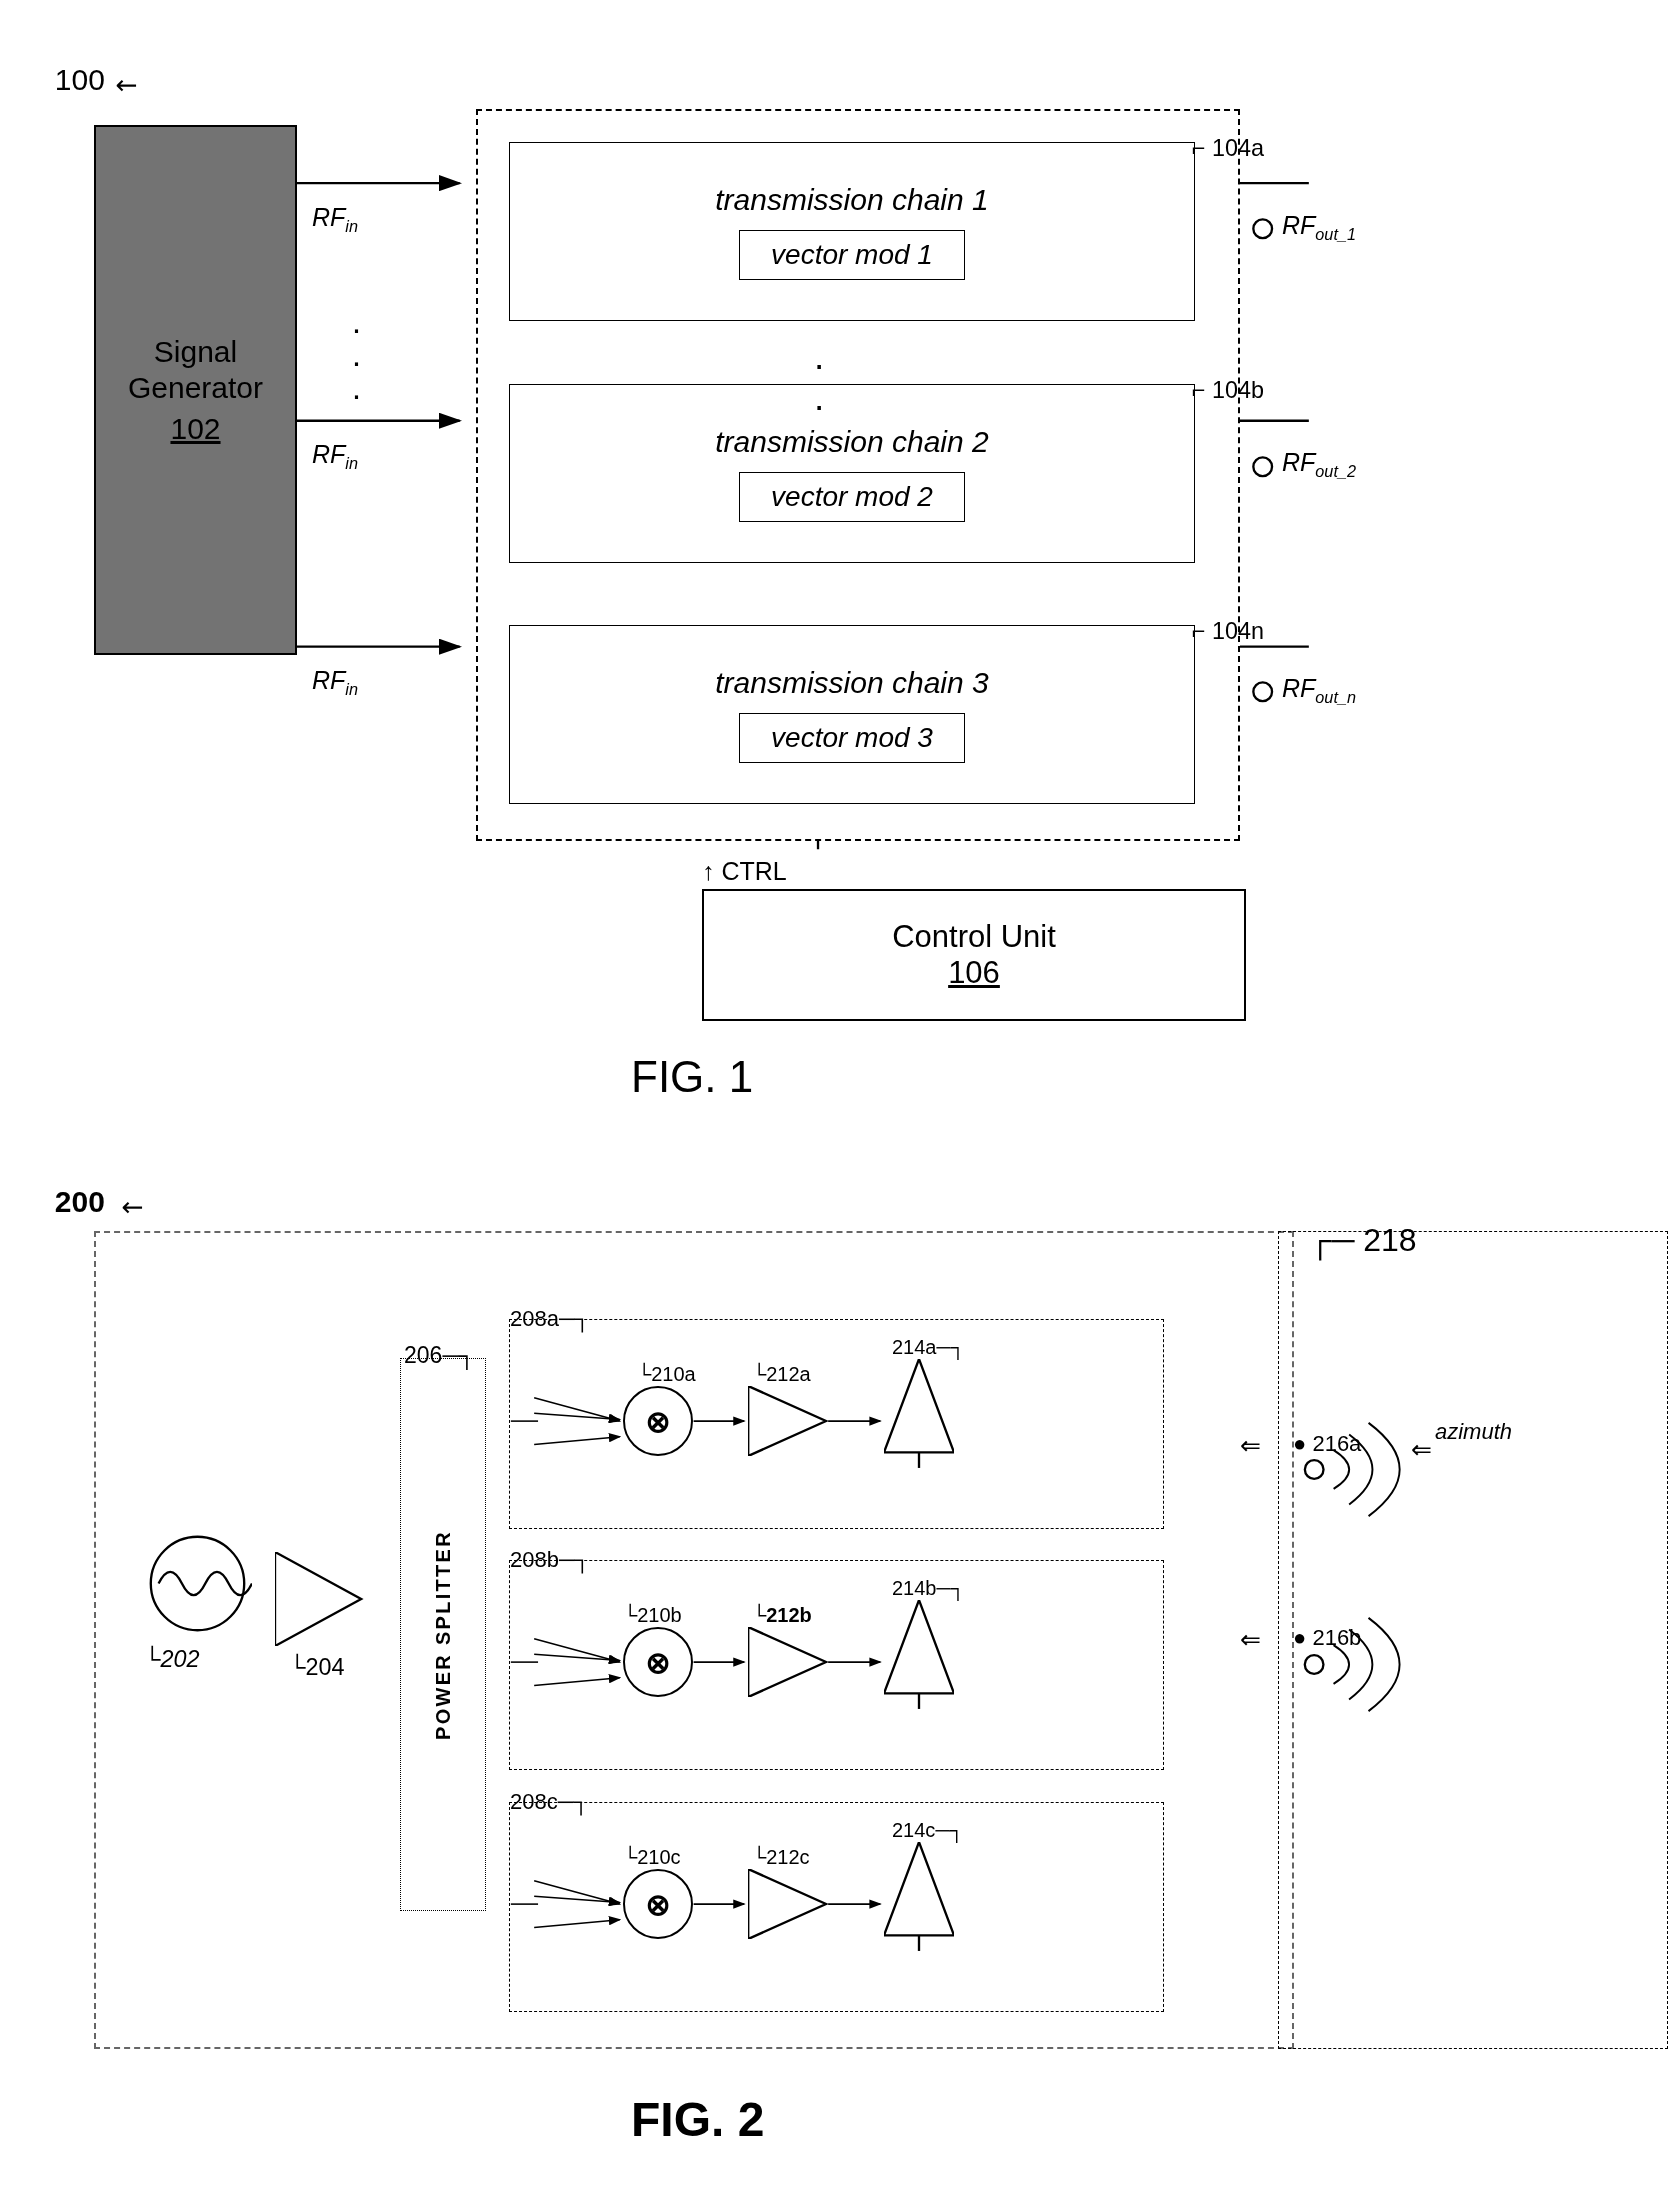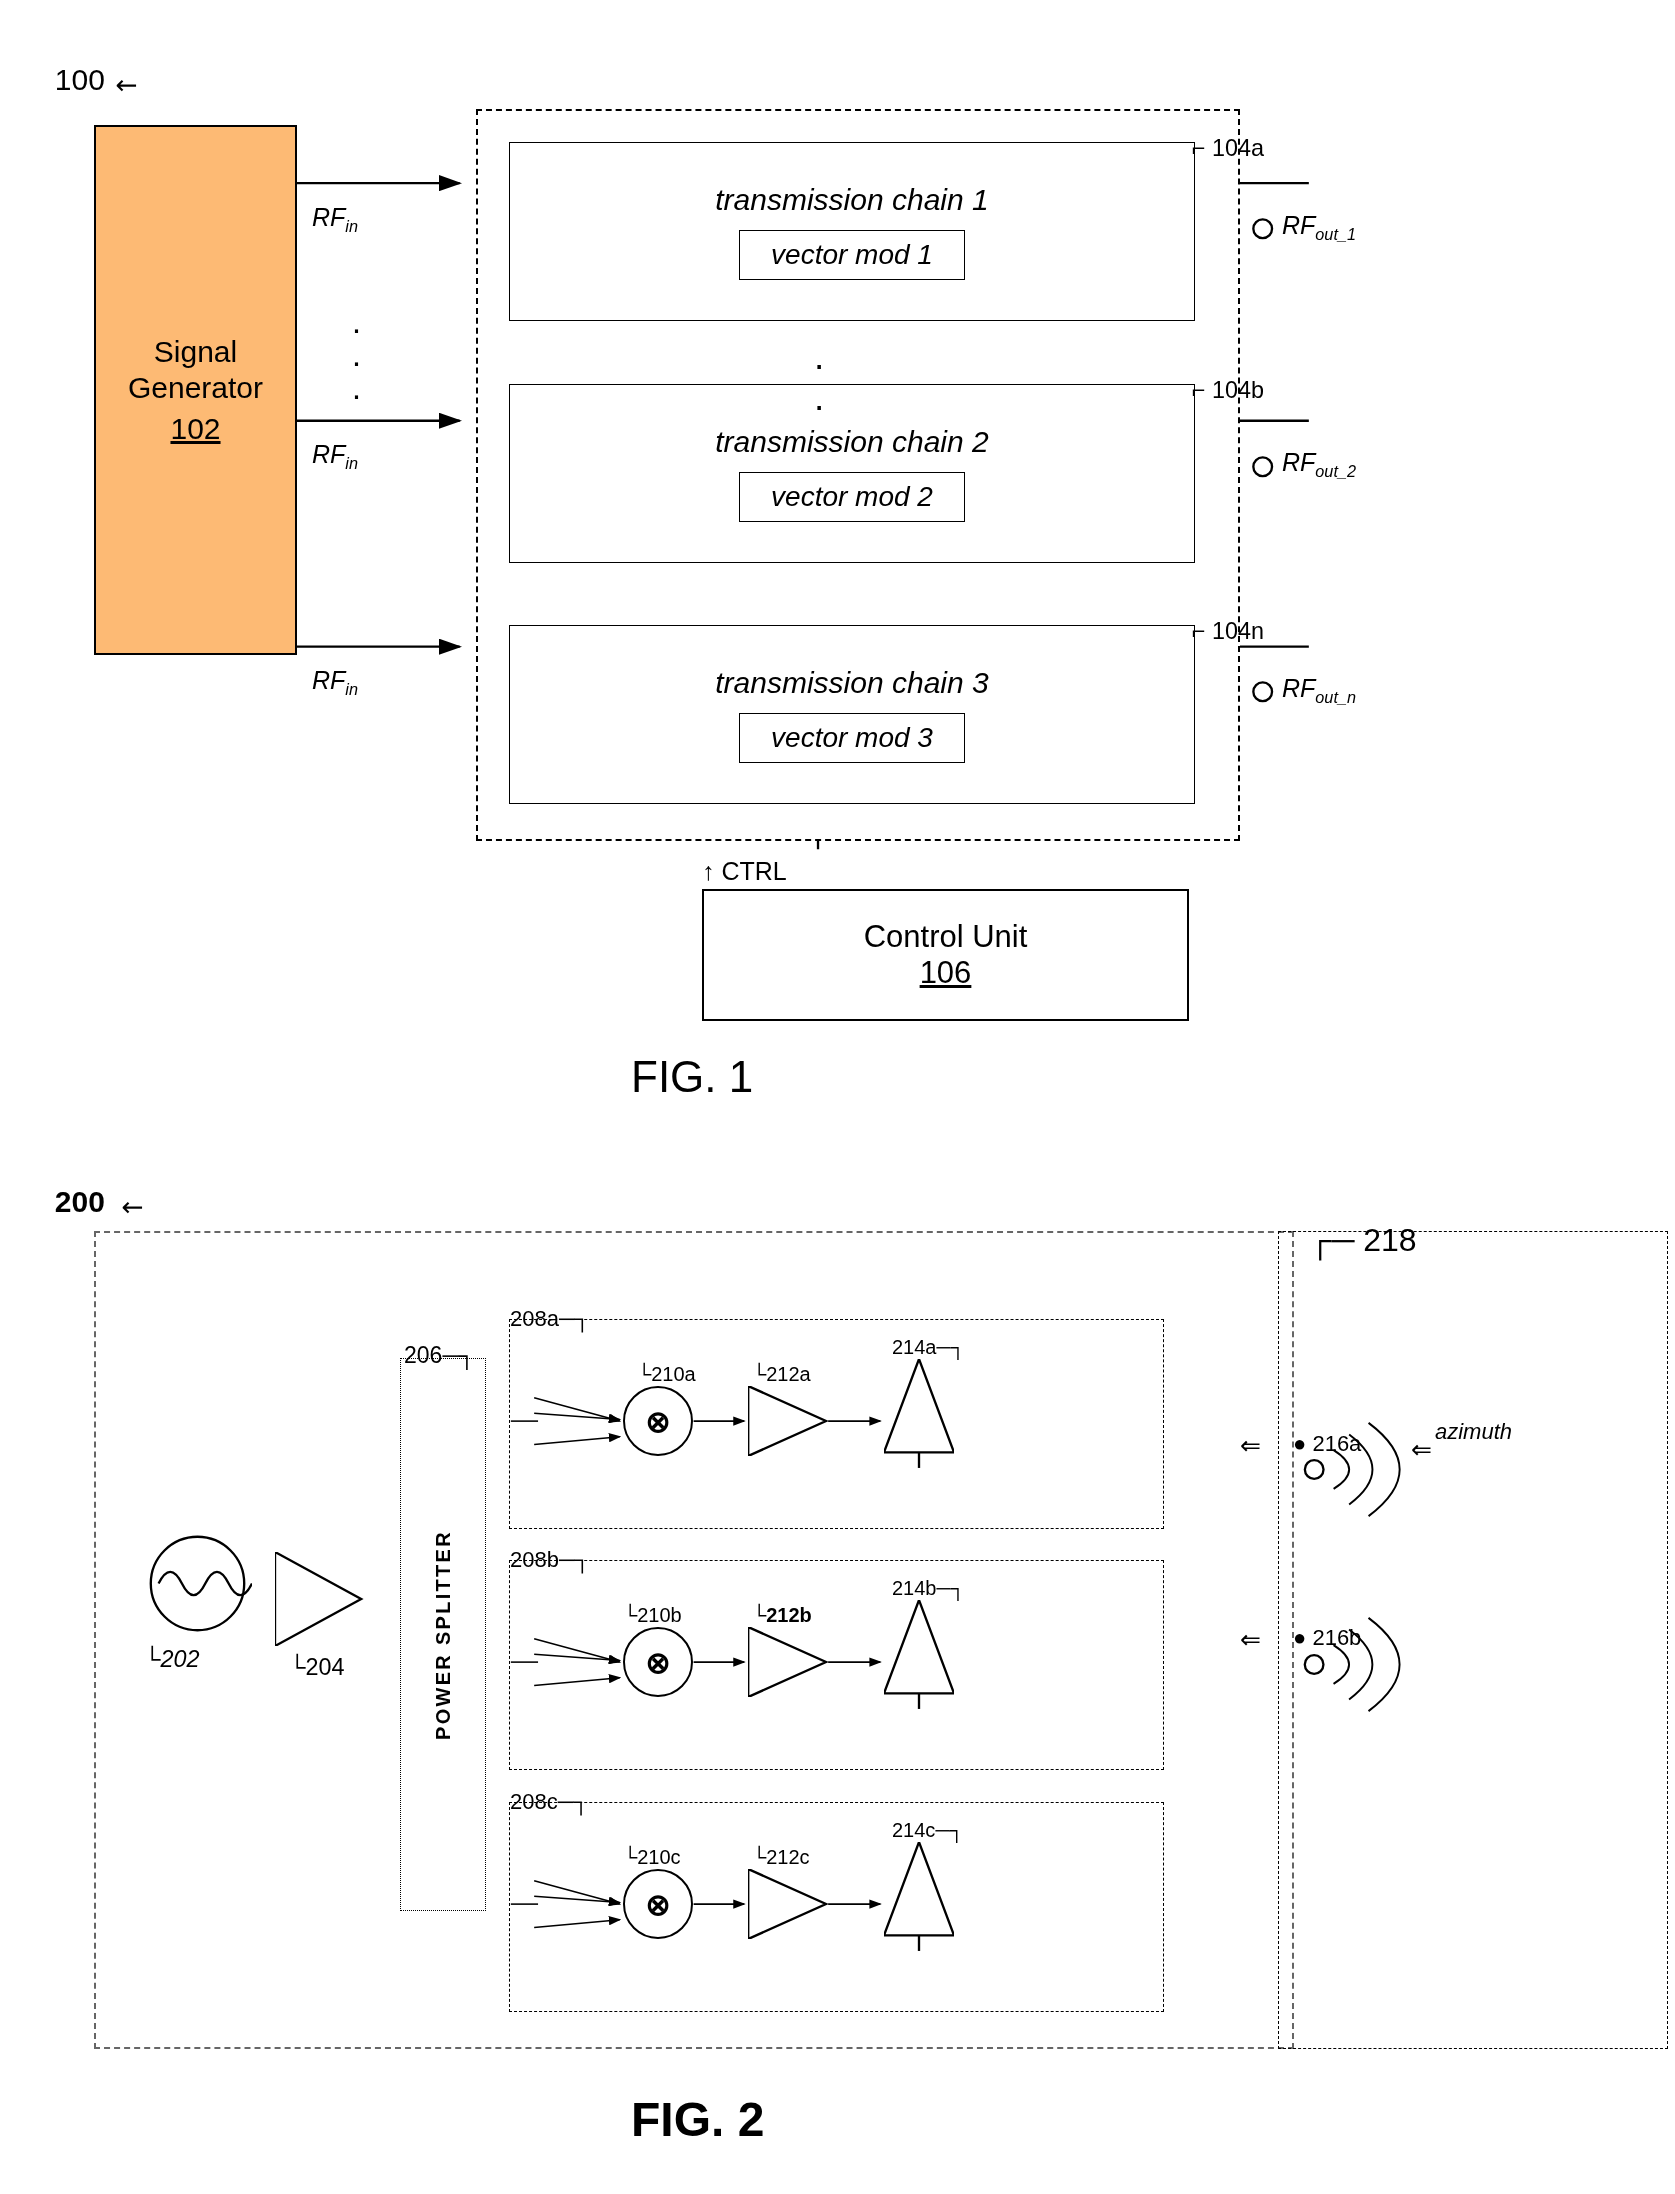--- a/index.html
+++ b/index.html
@@ -26,21 +26,21 @@
       position: absolute;
       top: 78px;
       left: 47px;
       width: 203px;
       height: 530px;
       border: 2.3px solid #000;
       display: flex;
       flex-direction: column;
       align-items: center;
       justify-content: center;
-      background: #fdba74;
+      background: #737373;
     }
 
     .signal-gen-box .title {
       font-size: 30px;
       text-align: center;
       line-height: 1.2;
     }
 
     .signal-gen-box .underline-label {
       font-size: 30px;
@@ -251,21 +251,21 @@
       </svg>
   </div>
   <div style="position:absolute;top:627px;left:1235px;" class="rf-text">RF<sub>out_n</sub></div>
 
   <div style="position:absolute;top:810px;left:655px;text-align:left;">
 
     <div style="font-size:25px;margin-bottom:3.1px;">
       ↑ <span>CTRL</span>
     </div>
 
-    <div style="width:487px;height:132px;border:2.3px solid #000;display:flex;flex-direction:column;align-items:center;justify-content:center;background:#fff;">
+    <div style="width:544px;height:132px;border:2.3px solid #000;display:flex;flex-direction:column;align-items:center;justify-content:center;background:#fff;">
       <div style="font-size:31px;">Control Unit</div>
       <div style="font-size:31px;text-decoration:underline;">106</div>
     </div>
   </div>
 
   <div style="position:absolute;top:1005px;left:584px;font-size:44px;font-weight:normal;">FIG. 1</div>
 
 </div>
 
 <div class="fig2-container">

